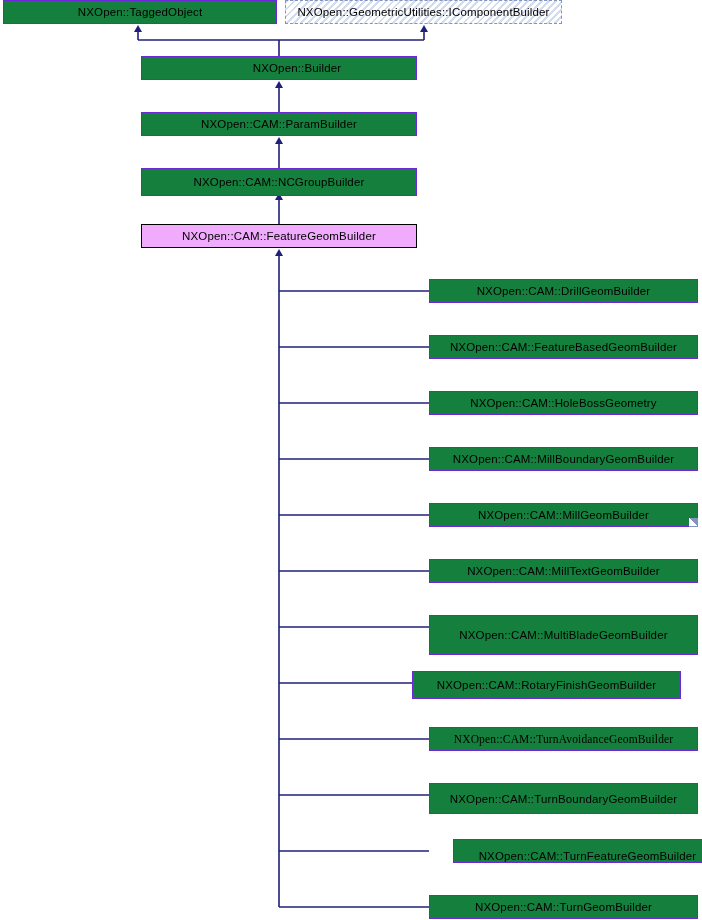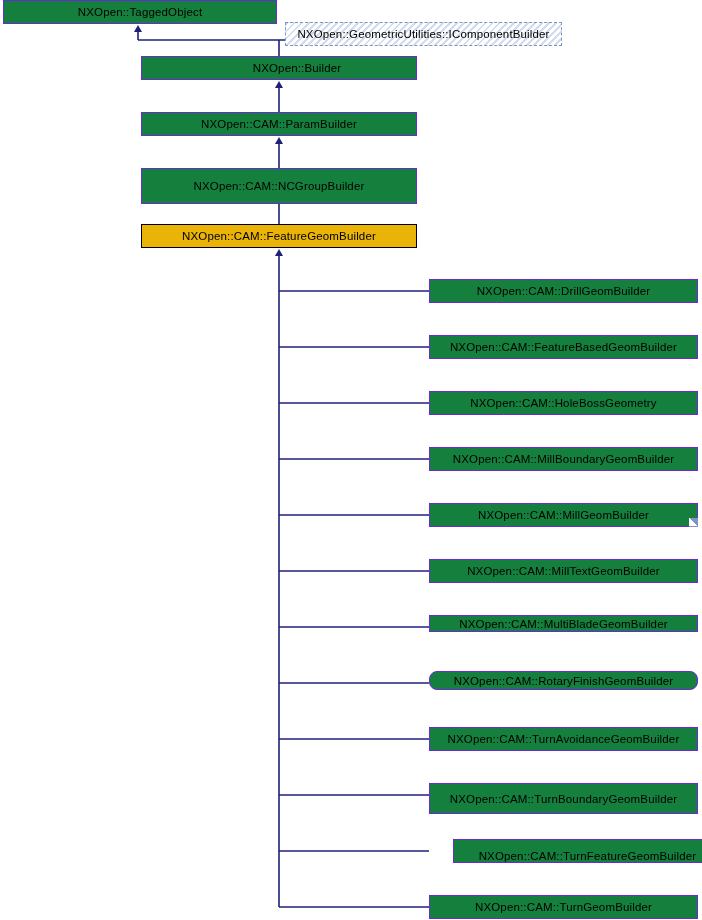--- a/index.html
+++ b/index.html
@@ -31,34 +31,33 @@
     justify-content: center;
     font-size: 11.5px;
     color: #000000;
     letter-spacing: 0.15px;
     white-space: nowrap;
     background: #15803d;
     border: 1px solid #6d28d9;
     z-index: 2;
   }
   .node.current {
-    background: #eab308;
+    background: #f0abfc;
     border: 1px solid #000000;
   }
   .node.abstract {
     background-color: #f2f5fb;
     background-image: repeating-linear-gradient(
       -45deg,
       #ffffff 0px,
       #ffffff 3px,
       #d3dcee 3px,
       #d3dcee 5px
     );
     border: 1px dashed #8194c0;
-    margin-top: 22px;
   }
   .node-label {
     position: relative;
     z-index: 1;
     padding: 0 4px;
   }
   .fold {
     position: absolute;
     right: -1px;
     bottom: -1px;
@@ -120,21 +119,21 @@
       </div>
       <div class="node abstract" style="left: 285px; top: 0px; width: 277px; height: 24px;">
         <span class="node-label">NXOpen::GeometricUtilities::IComponentBuilder</span>
       </div>
       <div class="node" style="left: 141px; top: 56px; width: 276px; height: 24px; padding-left: 36px;">
         <span class="node-label">NXOpen::Builder</span>
       </div>
       <div class="node" style="left: 141px; top: 112px; width: 276px; height: 24px;">
         <span class="node-label">NXOpen::CAM::ParamBuilder</span>
       </div>
-      <div class="node" style="left: 141px; top: 168px; width: 276px; height: 36px;">
+      <div class="node" style="left: 141px; top: 168px; width: 276px; height: 28px;">
         <span class="node-label">NXOpen::CAM::NCGroupBuilder</span>
       </div>
       <div class="node current" style="left: 141px; top: 224px; width: 276px; height: 24px;">
         <span class="node-label">NXOpen::CAM::FeatureGeomBuilder</span>
       </div>
       <div class="node" style="left: 429px; top: 279px; width: 269px; height: 24px;">
         <span class="node-label">NXOpen::CAM::DrillGeomBuilder</span>
       </div>
       <div class="node" style="left: 429px; top: 335px; width: 269px; height: 24px;">
         <span class="node-label">NXOpen::CAM::FeatureBasedGeomBuilder</span>
@@ -145,27 +144,27 @@
       <div class="node" style="left: 429px; top: 447px; width: 269px; height: 24px;">
         <span class="node-label">NXOpen::CAM::MillBoundaryGeomBuilder</span>
       </div>
       <div class="node" style="left: 429px; top: 503px; width: 269px; height: 24px;">
         <span class="node-label">NXOpen::CAM::MillGeomBuilder</span>
         <span class="fold"></span>
       </div>
       <div class="node" style="left: 429px; top: 559px; width: 269px; height: 24px;">
         <span class="node-label">NXOpen::CAM::MillTextGeomBuilder</span>
       </div>
-      <div class="node" style="left: 429px; top: 615px; width: 269px; height: 17px;">
+      <div class="node" style="left: 429px; top: 615px; width: 269px; height: 40px;">
         <span class="node-label">NXOpen::CAM::MultiBladeGeomBuilder</span>
       </div>
-      <div class="node" style="left: 429px; top: 671px; width: 269px; height: 19px; border-radius: 8px;">
+      <div class="node" style="left: 412px; top: 671px; width: 269px; height: 28px;">
         <span class="node-label">NXOpen::CAM::RotaryFinishGeomBuilder</span>
       </div>
-      <div class="node" style="left: 429px; top: 727px; width: 269px; height: 24px;">
+      <div class="node" style="left: 429px; top: 727px; width: 269px; height: 24px; font-family: Liberation Serif, serif;">
         <span class="node-label">NXOpen::CAM::TurnAvoidanceGeomBuilder</span>
       </div>
       <div class="node" style="left: 429px; top: 783px; width: 269px; height: 31px;">
         <span class="node-label">NXOpen::CAM::TurnBoundaryGeomBuilder</span>
       </div>
       <div class="node" style="left: 453px; top: 839px; width: 269px; height: 24px; align-items: flex-end;">
         <span class="node-label">NXOpen::CAM::TurnFeatureGeomBuilder</span>
       </div>
       <div class="node" style="left: 429px; top: 895px; width: 269px; height: 24px; align-items: center;">
         <span class="node-label">NXOpen::CAM::TurnGeomBuilder</span>

